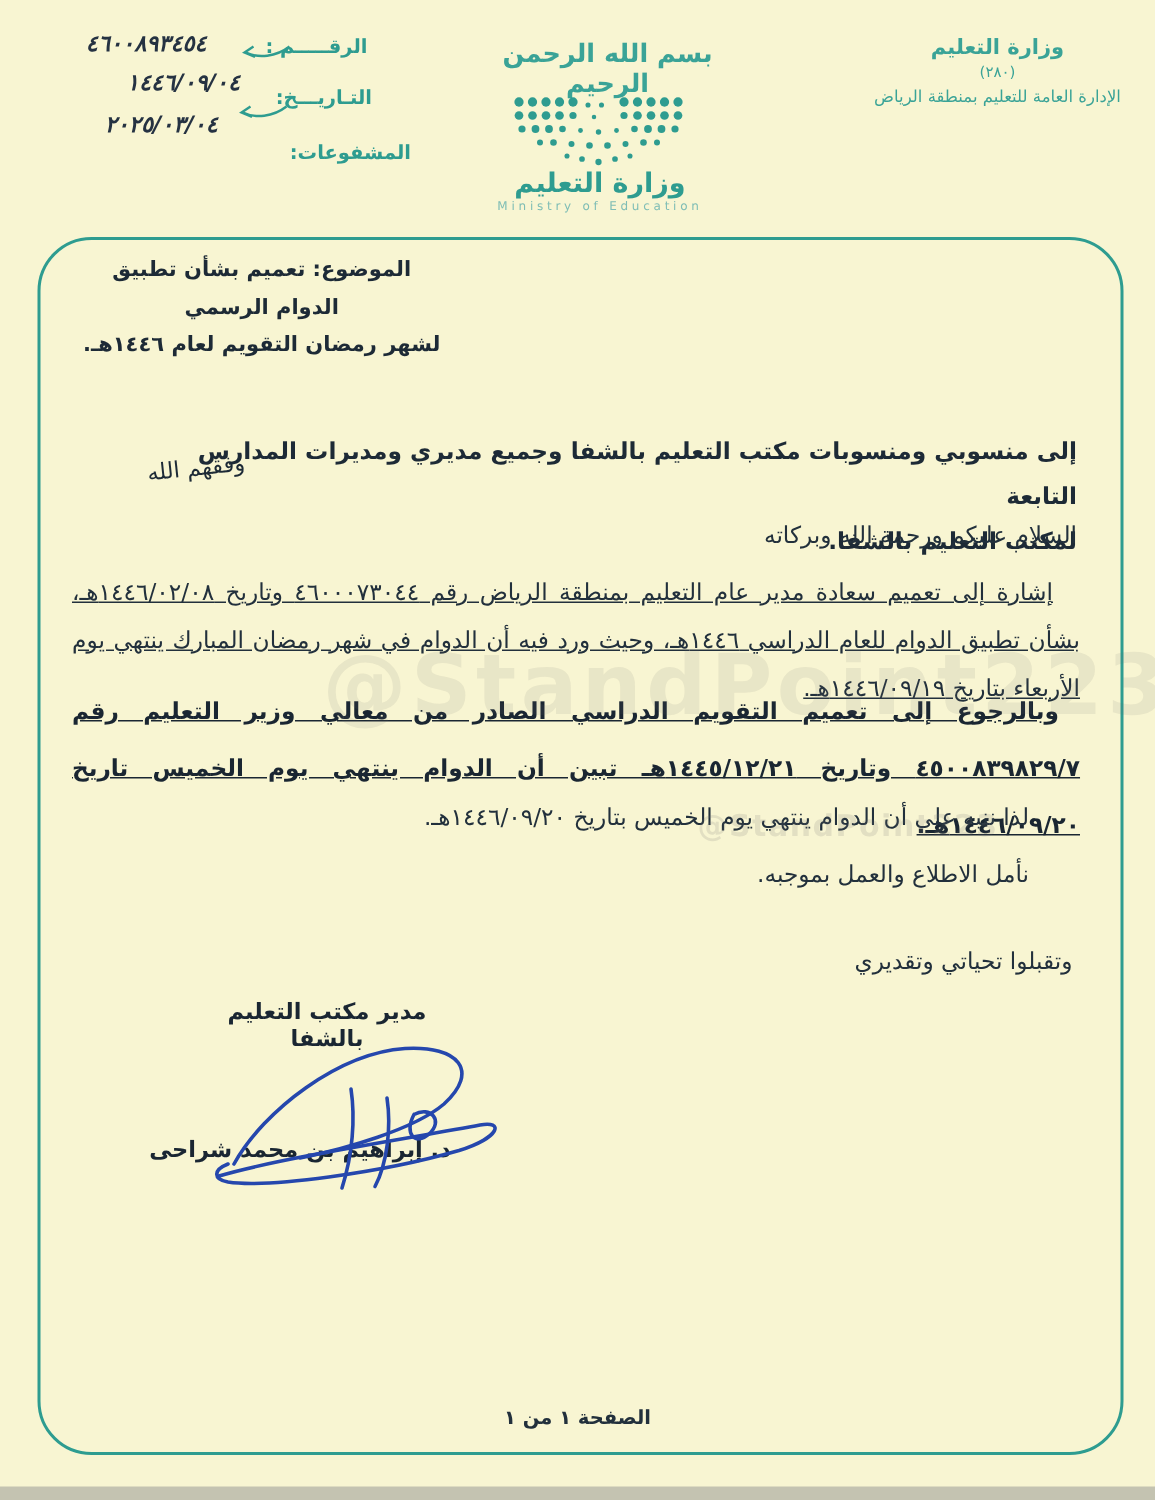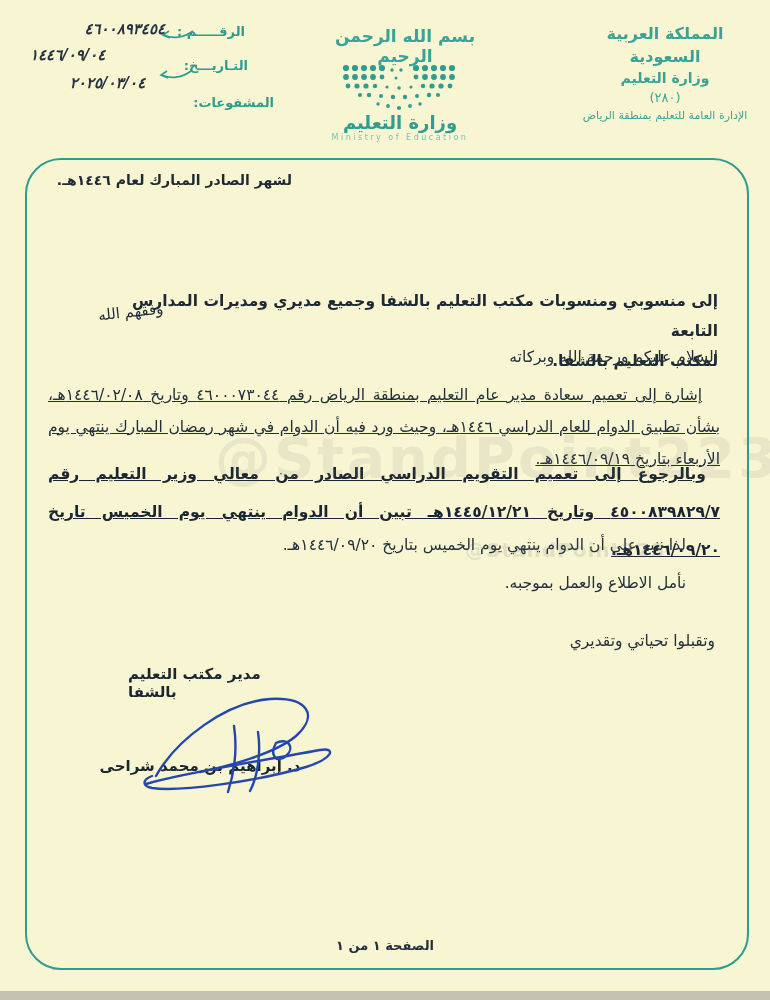--- a/index.html
+++ b/index.html
@@ -12,21 +12,21 @@
     color:#22303c;
     direction:rtl;
   }
   .abs{position:absolute;}
   
   .hdr-label{color:#2e9c90;font-size:13px;font-weight:bold;}
   .hdr-value{color:#253242;font-size:15px;font-style:italic;font-weight:bold;letter-spacing:1px;direction:ltr;}
   .hdr-right{color:#3aa397;text-align:center;line-height:1.45;}
   .hdr-right .kingdom{font-size:16px;font-weight:bold;}
   .hdr-right .ministry{font-size:14px;font-weight:bold;}
-  .hdr-right .code{font-size:13px;}
+  .hdr-right .code{font-size:10px;}
   .hdr-right .admin{font-size:11px;}
   .bismillah{color:#3aa397;font-size:17px;font-weight:bold;text-align:center;}
   .logo-ar{color:#2e9c90;font-size:18px;font-weight:bold;text-align:center;letter-spacing:1px;}
   .logo-en{color:#7fbdb5;font-size:8px;letter-spacing:2.5px;text-align:center;}
   
   .frame{
     left:25px;top:158px;width:720px;height:808px;
     border:2px solid #2e9c90;border-radius:36px;
   }
   .subject{
@@ -35,21 +35,21 @@
   }
   .addressee{right:52px;top:286px;width:620px;font-size:15.5px;font-weight:bold;line-height:1.95;color:#1d2a36;}
   .wish{left:98px;top:303px;font-size:15px;color:#1d2a36;transform:rotate(-6deg);}
   .greeting{right:52px;top:348px;font-size:15.5px;color:#22303c;}
   .para{right:50px;width:672px;font-size:15.5px;text-align:justify;text-align-last:right;color:#22303c;text-decoration:underline;}
   .p1{top:380px;line-height:2.05;text-indent:18px;}
   .p2{top:456px;line-height:2.45;font-weight:bold;text-indent:14px;color:#1a2632;}
   .p3{right:52px;top:536px;font-size:15.5px;padding-right:32px;}
   .p4{right:52px;top:574px;font-size:15.5px;padding-right:32px;}
   .closing{right:55px;top:632px;font-size:15.5px;}
-  .signer-title{left:128px;top:665px;width:180px;text-align:left;font-size:15px;font-weight:bold;color:#1a2632;}
+  .signer-title{left:128px;top:665px;width:180px;text-align:center;font-size:15px;font-weight:bold;color:#1a2632;}
   .signer-name{left:95px;top:757px;width:210px;text-align:center;font-size:15px;font-weight:bold;color:#1a2632;}
   .signature-svg{left:138px;top:688px;z-index:3;}
   .footer{
     left:0;top:938px;width:770px;text-align:center;
     font-size:13px;font-weight:bold;color:#22303c;z-index:2;
   }
   .watermark-big{
     left:215px;top:425px;font-size:56px;font-weight:bold;
     color:rgba(110,110,110,0.11);letter-spacing:3px;direction:ltr;z-index:1;
     font-family:"DejaVu Sans", sans-serif;
@@ -59,24 +59,24 @@
     color:rgba(110,110,110,0.16);letter-spacing:1px;direction:ltr;z-index:1;
   }
   .scan-edge{left:0;top:991px;width:770px;height:9px;background:#b3b1a6;opacity:.75;}
 </style>
 </head>
 <body>
 
 <div class="page">
 
   <div class="abs hdr-label" style="right:525px;top:24px;">الرقـــــم :</div>
-  <div class="abs hdr-value" style="left:30px;top:20px;width:135px;text-align:right;">٤٦٠٠٨٩٣٤٥٤</div>
+  <div class="abs hdr-value" style="left:30px;top:20px;width:135px;text-align:center;">٤٦٠٠٨٩٣٤٥٤</div>
 
   <div class="abs hdr-label" style="right:522px;top:58px;">التـاريـــخ:</div>
-  <div class="abs hdr-value" style="left:30px;top:46px;width:130px;text-align:left;">١٤٤٦/٠٩/٠٤</div>
+  <div class="abs hdr-value" style="left:30px;top:46px;width:130px;text-align:right;">١٤٤٦/٠٩/٠٤</div>
   <div class="abs hdr-value" style="left:40px;top:74px;width:135px;text-align:center;">٢٠٢٥/٠٣/٠٤</div>
 
   <div class="abs hdr-label" style="right:496px;top:95px;">المشفوعات:</div>
 
   <span class="abs" style="left:160px;top:26px;">
     <svg width="34" height="14" viewBox="0 0 34 14">
         <path d="M33 4 C24 11, 12 12, 4 8" fill="none" stroke="#2e9c90" stroke-width="1.6"></path>
         <path d="M9 4 L3 8 L10 11" fill="none" stroke="#2e9c90" stroke-width="1.6"></path>
       </svg>
   </span>
@@ -137,33 +137,33 @@
         <circle cx="50" cy="44" r="1.9"></circle>
         <circle cx="61" cy="46" r="2.1"></circle>
         <circle cx="72" cy="44" r="1.9"></circle>
         <circle cx="82" cy="42" r="1.7"></circle>
     </svg>
   </span>
   <div class="abs logo-ar" style="left:330px;top:112px;width:140px;">وزارة التعليم</div>
   <div class="abs logo-en" style="left:322px;top:133px;width:156px;">Ministry of Education</div>
 
   <div class="abs hdr-right" style="left:575px;top:22px;width:180px;">
-    <div class="kingdom">المملكة العربية السعودية</div>
     <div class="ministry">وزارة التعليم</div>
     <div class="code">(٢٨٠)</div>
     <div class="admin">الإدارة العامة للتعليم بمنطقة الرياض</div>
   </div>
 
   <div class="abs frame"></div>
 
   <div class="abs watermark-big">@StandPoint223</div>
   <div class="abs watermark-small">@StandPoint223</div>
 
   <div class="abs subject">
-    <div>لشهر الصادر المبارك لعام ١٤٤٦هـ.</div>
+    <div>الموضوع: تعميم بشأن تطبيق الدوام الرسمي</div>
+    <div>لشهر رمضان التقويم لعام ١٤٤٦هـ.</div>
   </div>
 
   <div class="abs addressee">
     <div>إلى منسوبي ومنسوبات مكتب التعليم بالشفا وجميع مديري ومديرات المدارس التابعة</div>
     <div>لمكتب التعليم بالشفا.</div>
   </div>
   <div class="abs wish">وفقهم الله</div>
 
   <div class="abs greeting">السلام عليكم ورحمة الله وبركاته</div>
 

